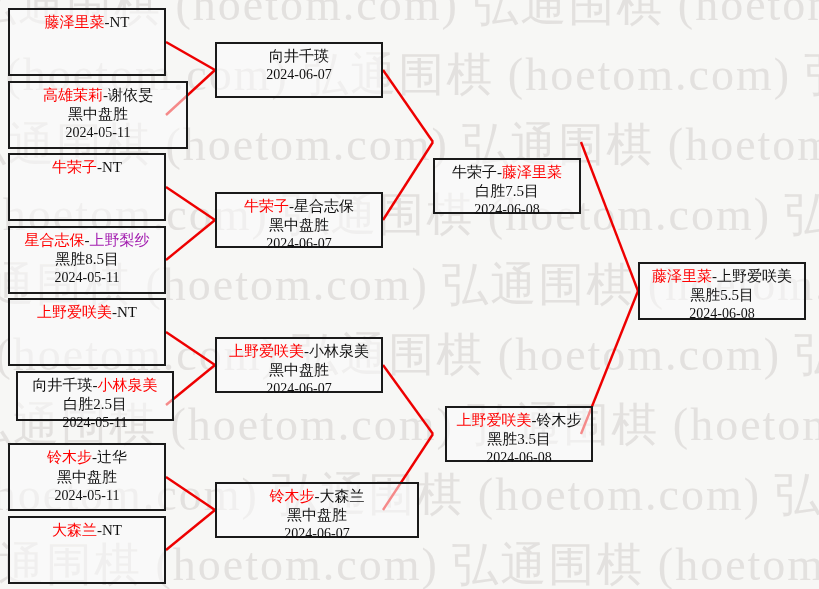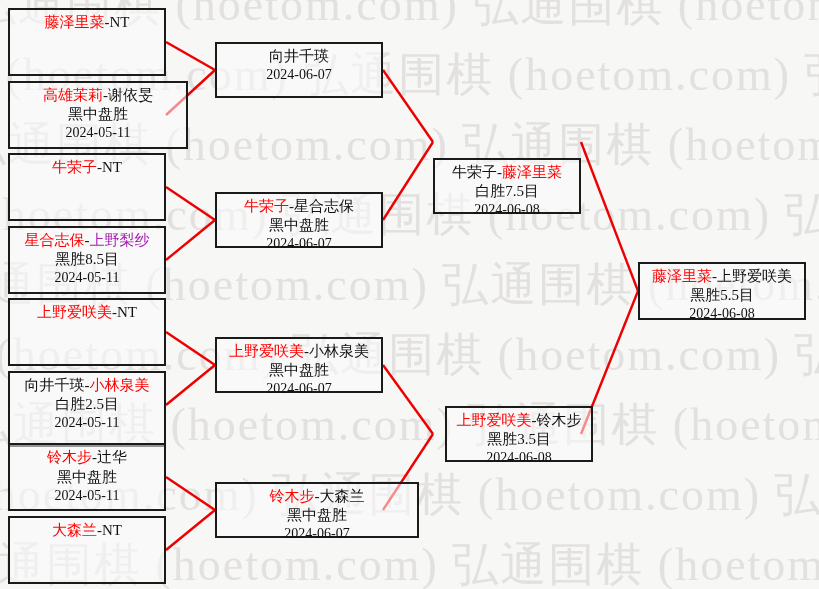--- a/index.html
+++ b/index.html
@@ -135,21 +135,21 @@
         <div class="match-title"><span class="winner" style="color: rgb(255, 0, 0);">牛荣子</span><span class="dash">-</span><span class="loser" style="color: rgb(17, 17, 17);">NT</span></div>
       </div>
       <div class="match-box" style="left: 8px; top: 226px; width: 158px; height: 68px; border-color: rgb(26, 26, 26);">
         <div class="match-title"><span class="winner" style="color: rgb(255, 0, 0);">星合志保</span><span class="dash">-</span><span class="loser" style="color: #a21caf;">上野梨纱</span></div>
         <div class="match-result">黑胜8.5目</div>
         <div class="match-date">2024-05-11</div>
       </div>
       <div class="match-box" style="left: 8px; top: 298px; width: 158px; height: 68px; border-color: rgb(26, 26, 26);">
         <div class="match-title"><span class="winner" style="color: rgb(255, 0, 0);">上野爱咲美</span><span class="dash">-</span><span class="loser" style="color: rgb(17, 17, 17);">NT</span></div>
       </div>
-      <div class="match-box" style="left: 8px; top: 371px; width: 158px; height: 76px; border-color: rgb(26, 26, 26); text-align: right;">
+      <div class="match-box" style="left: 16px; top: 371px; width: 158px; height: 50px; border-color: rgb(26, 26, 26); text-align: right;">
         <div class="match-title"><span class="loser" style="color: rgb(17, 17, 17);">向井千瑛</span><span class="dash">-</span><span class="winner" style="color: rgb(255, 0, 0);">小林泉美</span></div>
         <div class="match-result">白胜2.5目</div>
         <div class="match-date">2024-05-11</div>
       </div>
       <div class="match-box" style="left: 8px; top: 443px; width: 158px; height: 68px; border-color: rgb(26, 26, 26);">
         <div class="match-title"><span class="winner" style="color: rgb(255, 0, 0);">铃木步</span><span class="dash">-</span><span class="loser" style="color: rgb(17, 17, 17); font-family: Liberation Mono, monospace;">辻华</span></div>
         <div class="match-result">黑中盘胜</div>
         <div class="match-date">2024-05-11</div>
       </div>
       <div class="match-box" style="left: 8px; top: 516px; width: 158px; height: 68px; border-color: rgb(26, 26, 26);">

